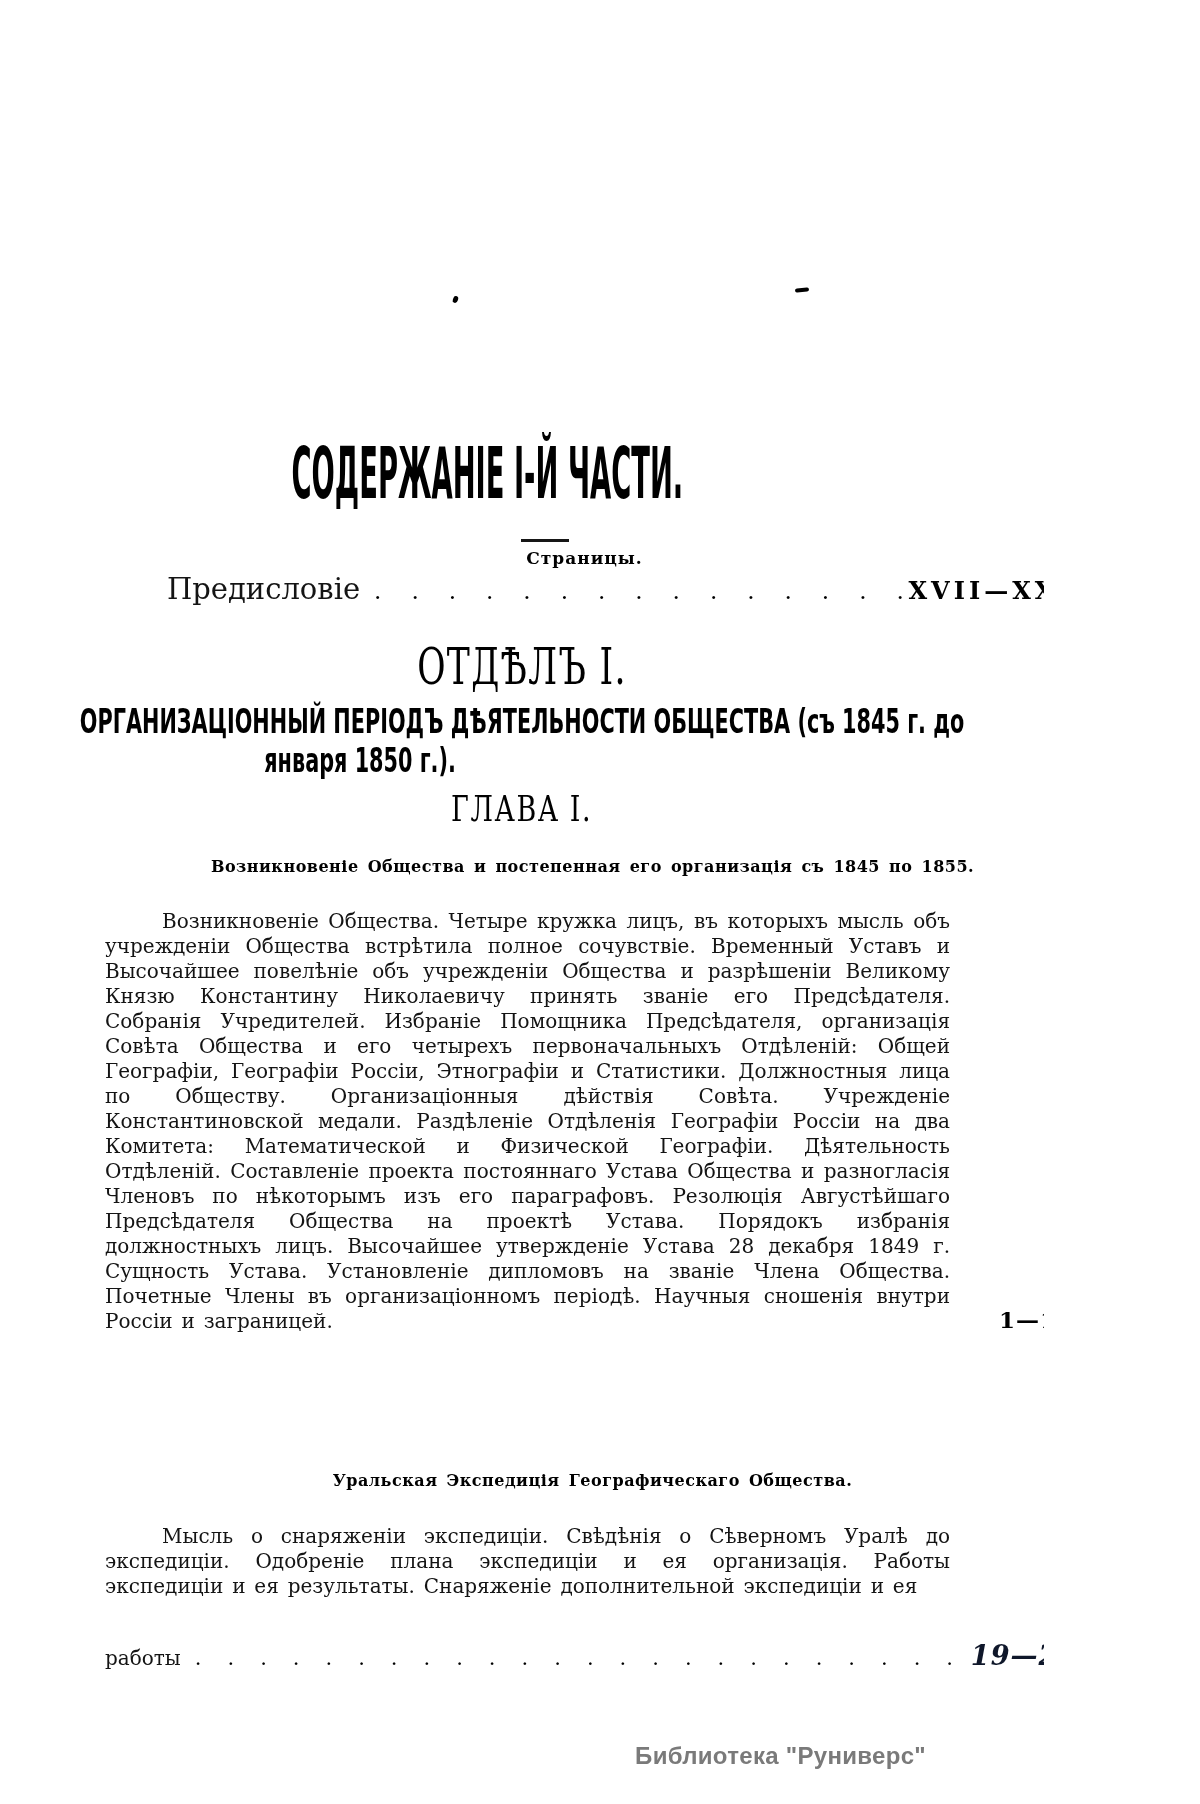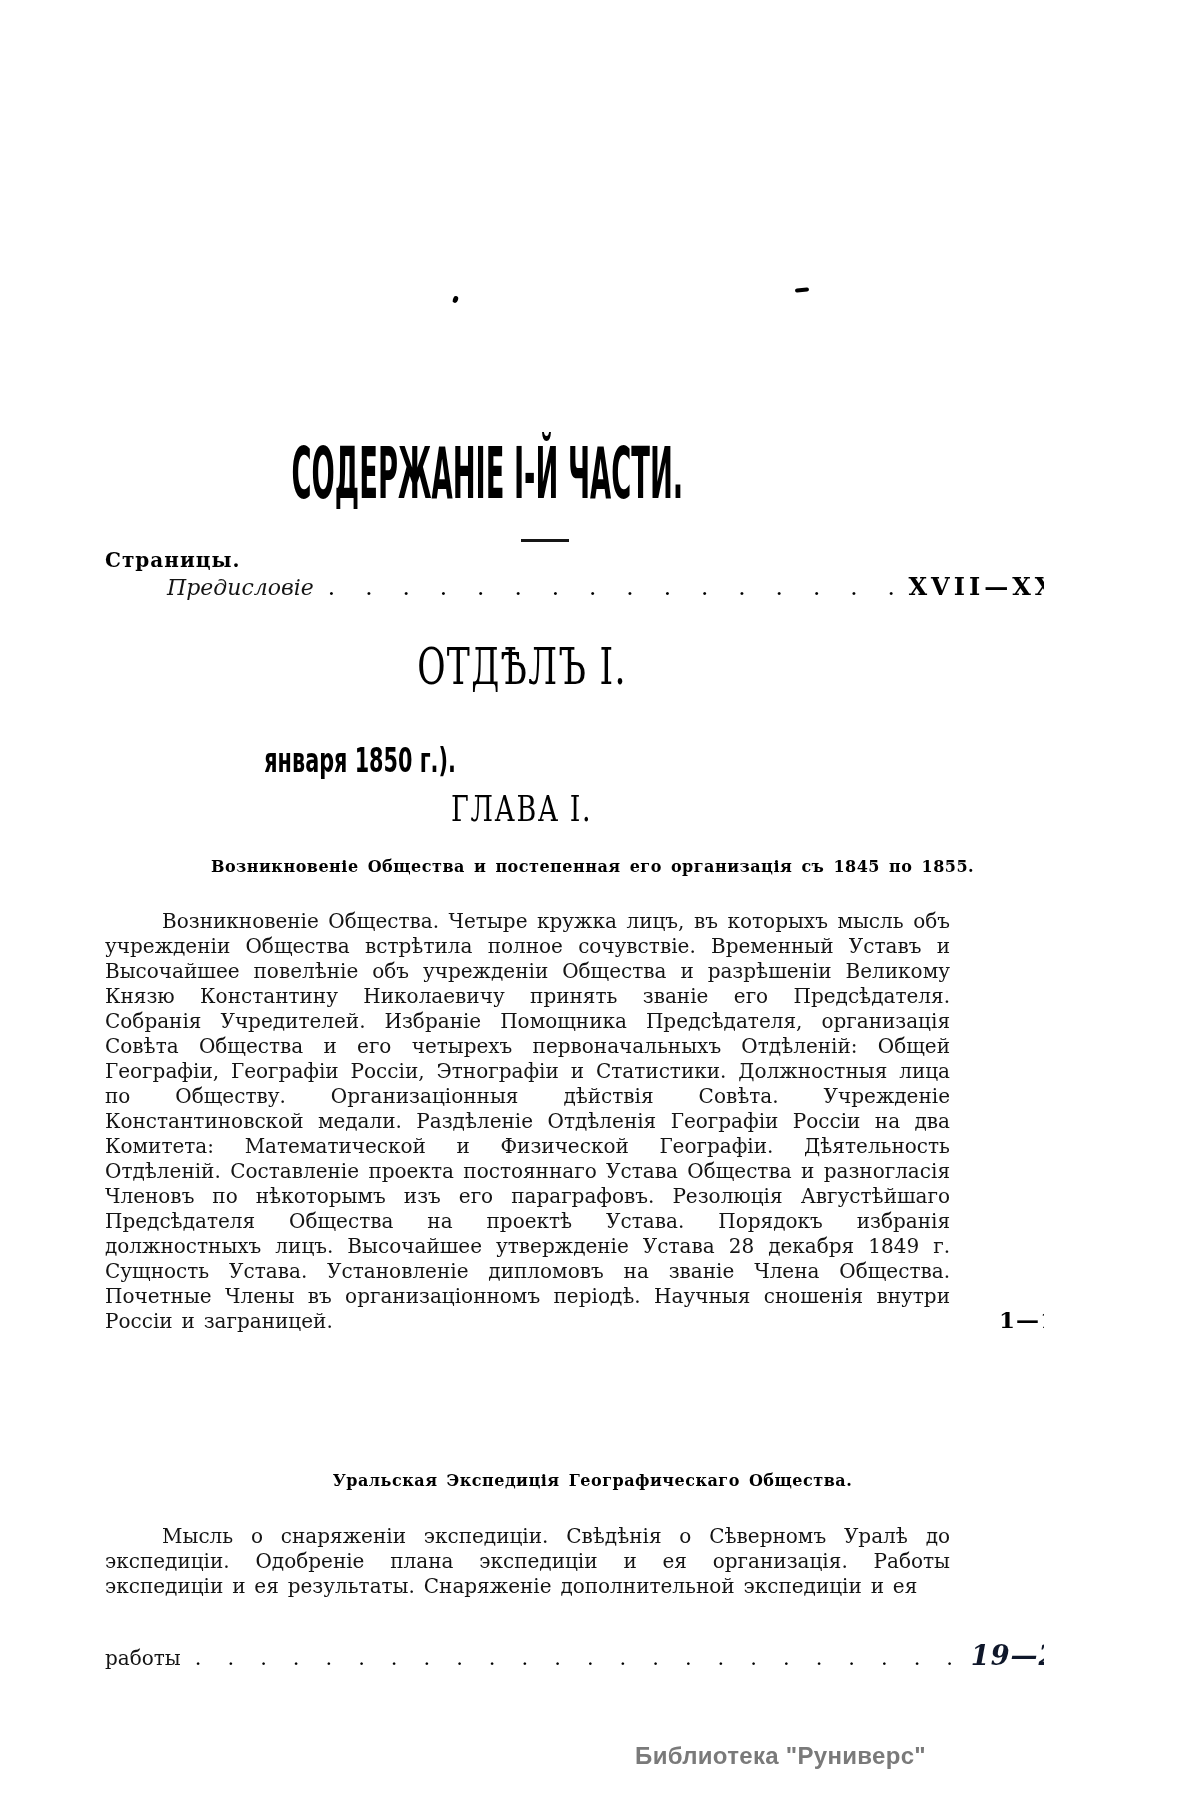--- a/index.html
+++ b/index.html
@@ -29,29 +29,29 @@
     font-family:var(--sans);font-weight:700;font-size:72px;line-height:1;
     white-space:nowrap;color:#000;
     transform:translateX(-35px) scaleX(0.38);
   }
   .title-wrap{top:437px;}
 
   .title-rule{position:absolute;top:539px;left:521px;width:48px;height:3px;background:#161616;}
 
   .pages-label{
     position:absolute;top:548px;left:105px;width:975px;
-    text-align:left;padding-right:16px;box-sizing:border-box;
-    font-weight:700;font-size:20px;letter-spacing:1px;color:#000;
+    text-align:center;padding-right:16px;box-sizing:border-box;
+    font-weight:700;font-size:17px;letter-spacing:1px;color:#000;
   }
 
   .preface-row{
     position:absolute;top:572px;left:105px;width:975px;
     display:flex;align-items:baseline;
   }
-  .preface-label{font-size:22px;padding-left:62px;white-space:nowrap;font-style:italic;}
+  .preface-label{font-size:29px;padding-left:62px;white-space:nowrap;}
   .leader{
     flex:1;overflow:hidden;white-space:nowrap;
     font-size:23px;letter-spacing:30px;padding-left:14px;color:#000;
   }
   .preface-pages{font-weight:700;font-size:24px;letter-spacing:4px;white-space:nowrap;color:#000;}
 
   .section-heading-wrap{top:642px;}
   .section-heading{
     font-size:50px;line-height:1;white-space:nowrap;color:#000;
     transform:scaleX(0.69);letter-spacing:2px;
@@ -130,20 +130,23 @@
   <div class="preface-row">
     <span class="preface-label">Предисловіе</span>
     <span class="leader">....................................</span>
     <span class="preface-pages">XVII—XXX</span>
   </div>
 
   <div class="center-wrap section-heading-wrap">
     <div class="section-heading">ОТДѢЛЪ I.</div>
   </div>
 
+  <div class="center-wrap subtitle1-wrap">
+    <div class="subtitle-line">ОРГАНИЗАЦІОННЫЙ ПЕРІОДЪ ДѢЯТЕЛЬНОСТИ ОБЩЕСТВА (съ 1845 г. до</div>
+  </div>
   <div class="center-wrap subtitle2-wrap">
     <div class="subtitle-line">января 1850 г.).</div>
   </div>
 
   <div class="center-wrap ch1-heading-wrap">
     <div class="ch-heading">ГЛАВА I.</div>
   </div>
 
   <div class="ch-subtitle ch1-subtitle">Возникновеніе Общества и постепенная его организація съ 1845 по 1855.</div>
 

